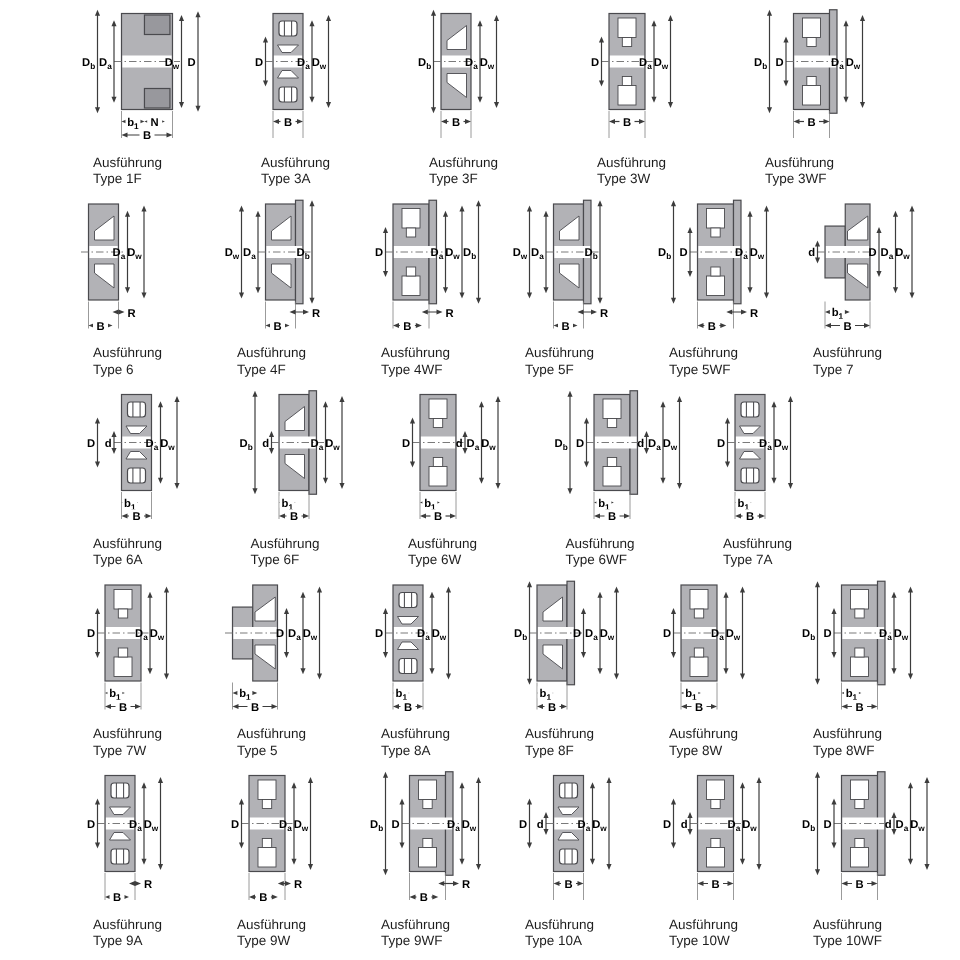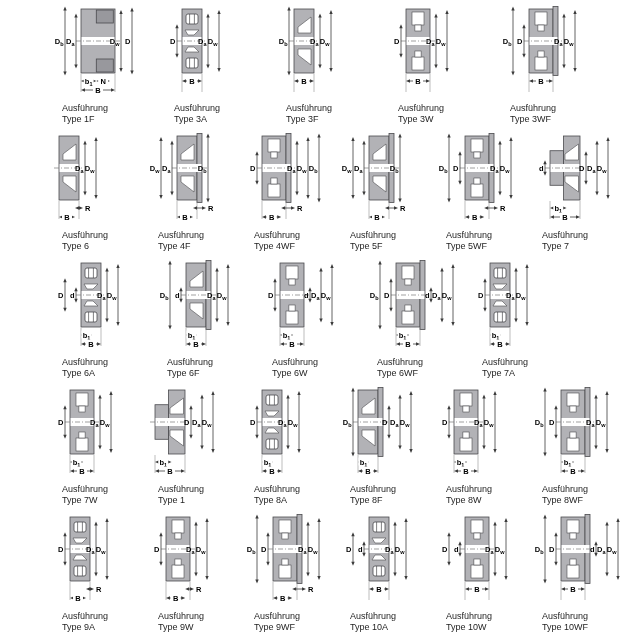--- a/index.html
+++ b/index.html
@@ -754,21 +754,21 @@
             <rect x="10.25" y="74.5" width="10" height="8" fill="#ffffff"></rect>
             <text x="15.25" y="81.8" text-anchor="middle" fill="#000000" font-size="7.5" font-weight="bold"><tspan>b</tspan><tspan font-size="5.5" dy="2">1</tspan></text>
             <line x1="9" y1="88" x2="35" y2="88" stroke="#3c3c3c" stroke-width="0.8"></line>
             <polygon points="7,88 11,86.3 11,89.7" fill="#3c3c3c"></polygon>
             <polygon points="37,88 33,86.3 33,89.7" fill="#3c3c3c"></polygon>
             <rect x="17" y="83.5" width="10" height="8" fill="#ffffff"></rect>
             <text x="22" y="90.8" text-anchor="middle" fill="#000000" font-size="7.5" font-weight="bold"><tspan>B</tspan></text>
           </svg>
           <div class="caption">
             <div>Ausführung</div>
-            <div>Type 1</div>
+            <div>Type 5</div>
           </div>
         </div>
         <div class="cell" style="width: 96px;">
           <svg width="70" height="100" viewBox="0 0 70 100">
             <rect x="18" y="7" width="20" height="64" fill="#b2b2b6" stroke="#4a4a4e" stroke-width="0.8"></rect>
             <rect x="22" y="12" width="12" height="10" rx="2" fill="#ffffff" stroke="#4a4a4e" stroke-width="0.8"></rect>
             <line x1="25.6" y1="12" x2="25.6" y2="22" stroke="#4a4a4e" stroke-width="0.7"></line>
             <line x1="30.4" y1="12" x2="30.4" y2="22" stroke="#4a4a4e" stroke-width="0.7"></line>
             <polygon points="21,28 35,28 30,33 24,33" fill="#ffffff" stroke="#4a4a4e" stroke-width="0.6"></polygon>
             <rect x="22" y="56" width="12" height="10" rx="2" fill="#ffffff" stroke="#4a4a4e" stroke-width="0.8"></rect>

